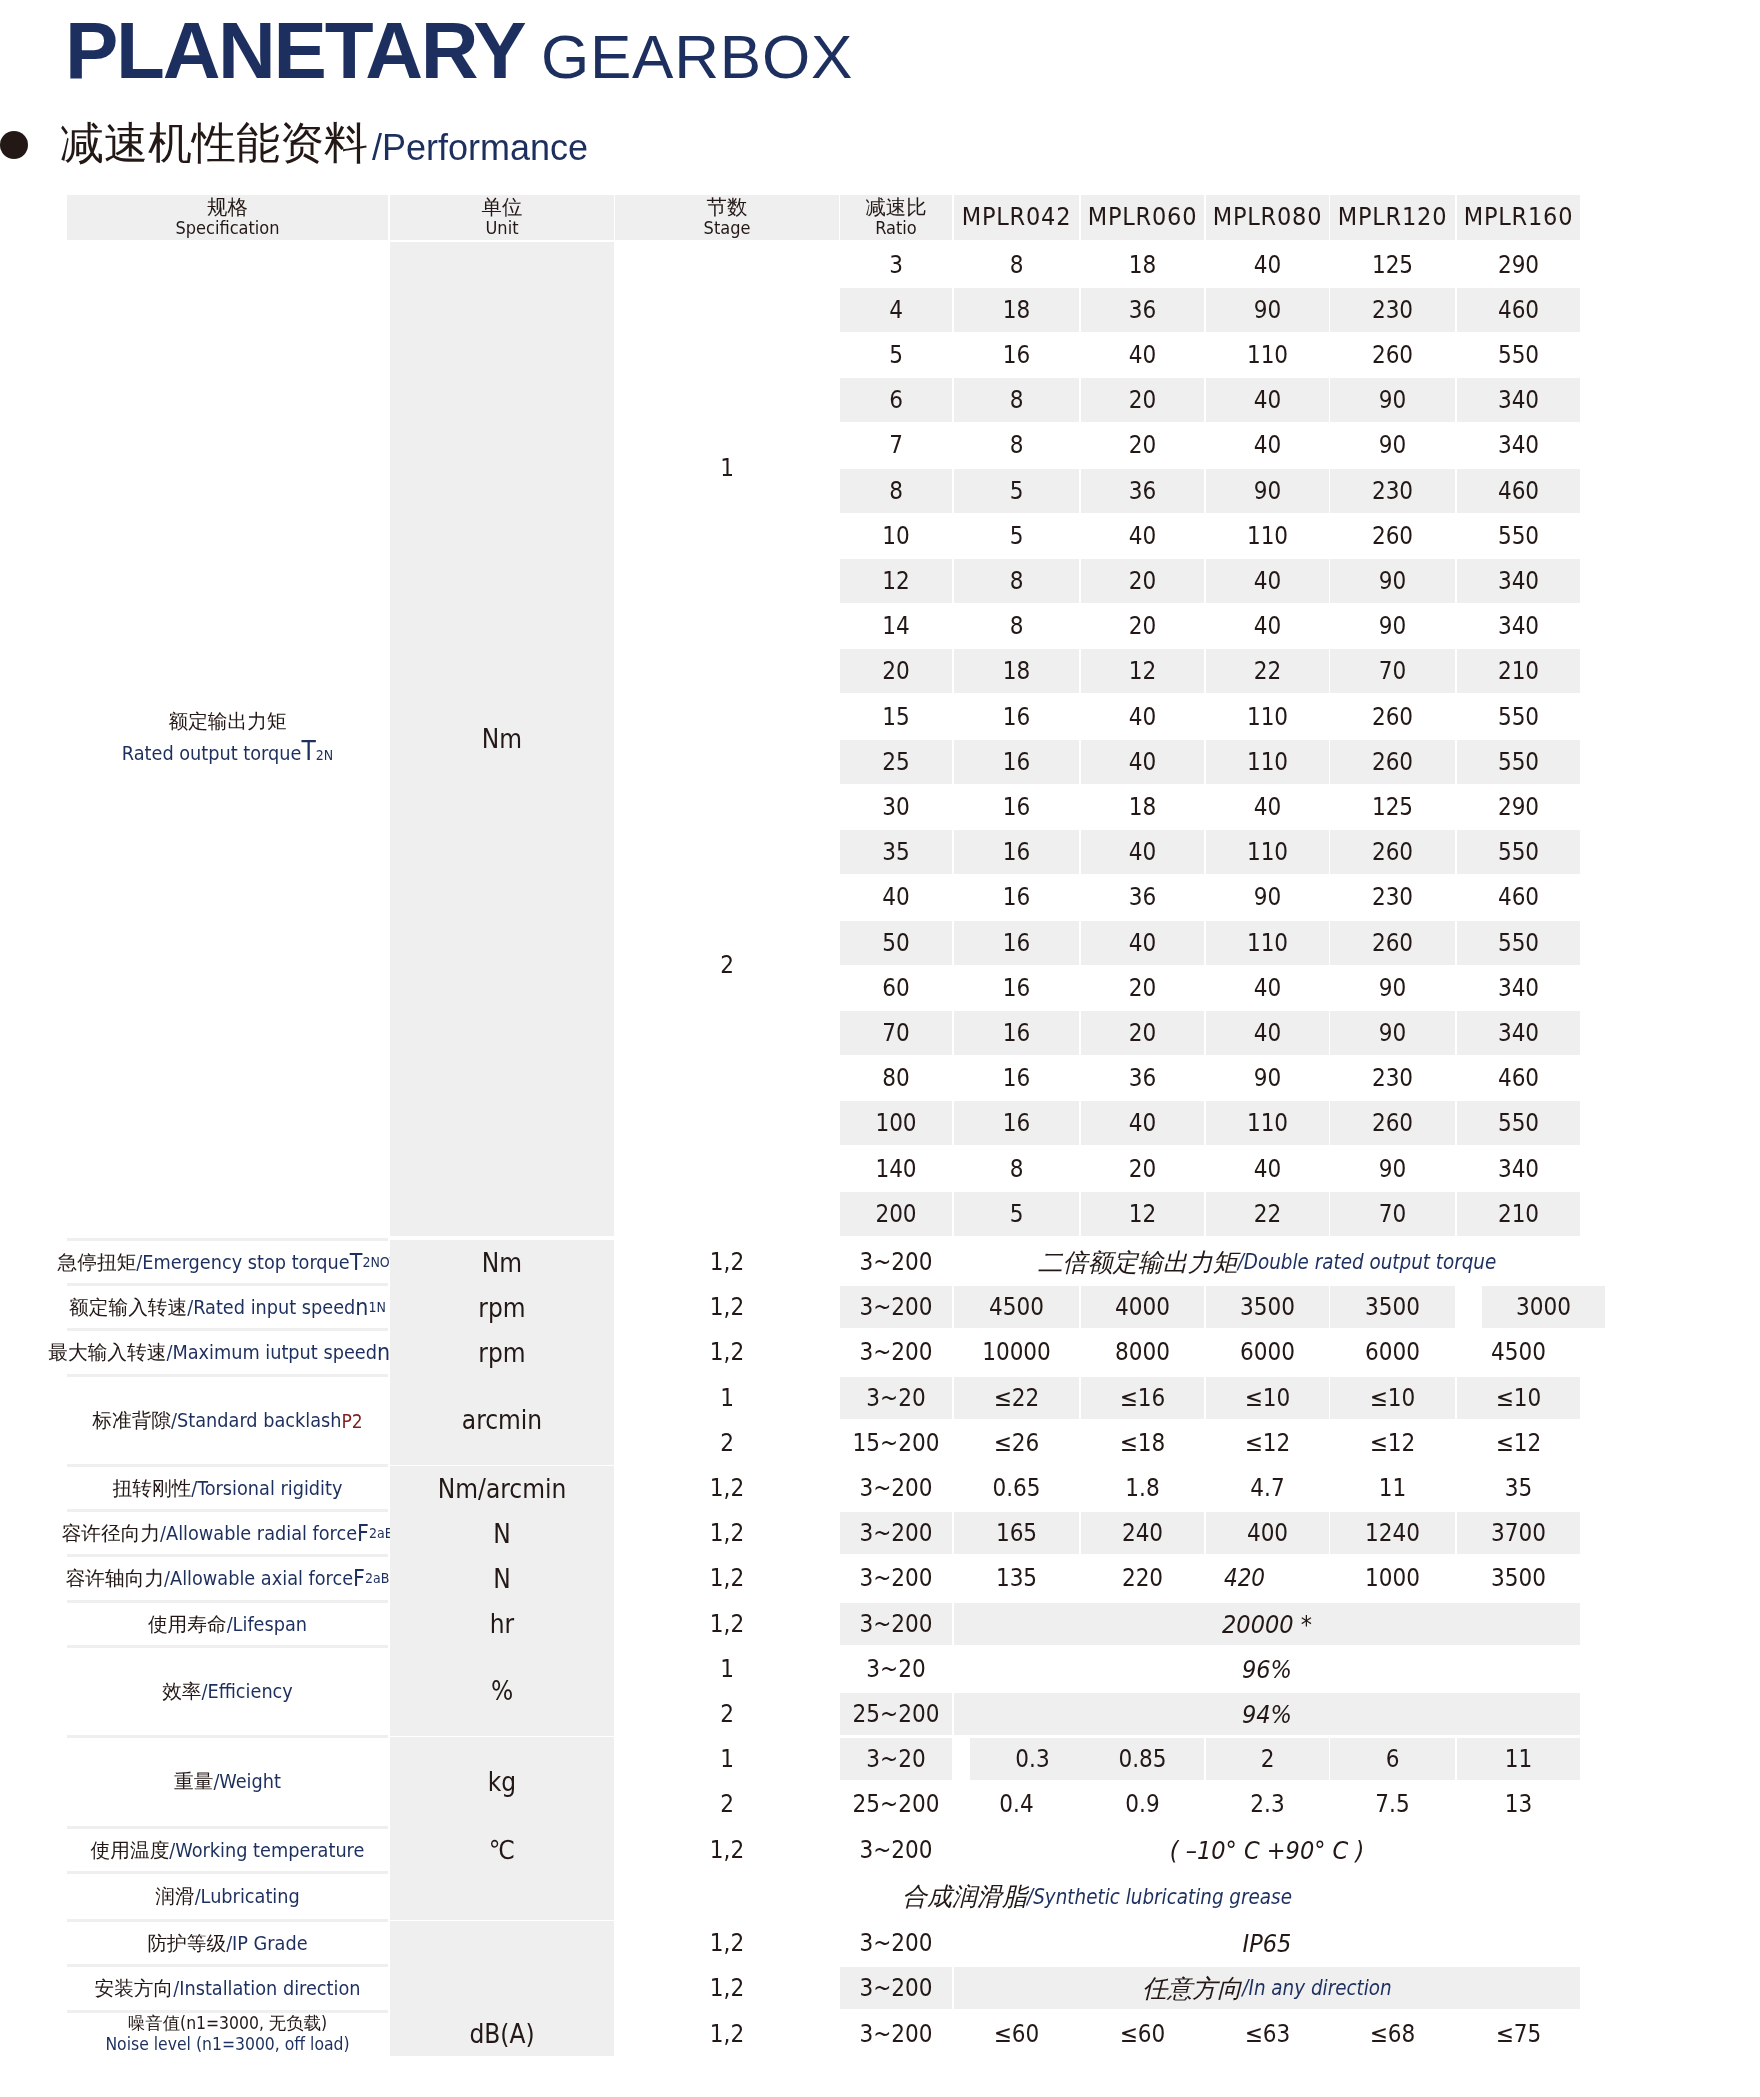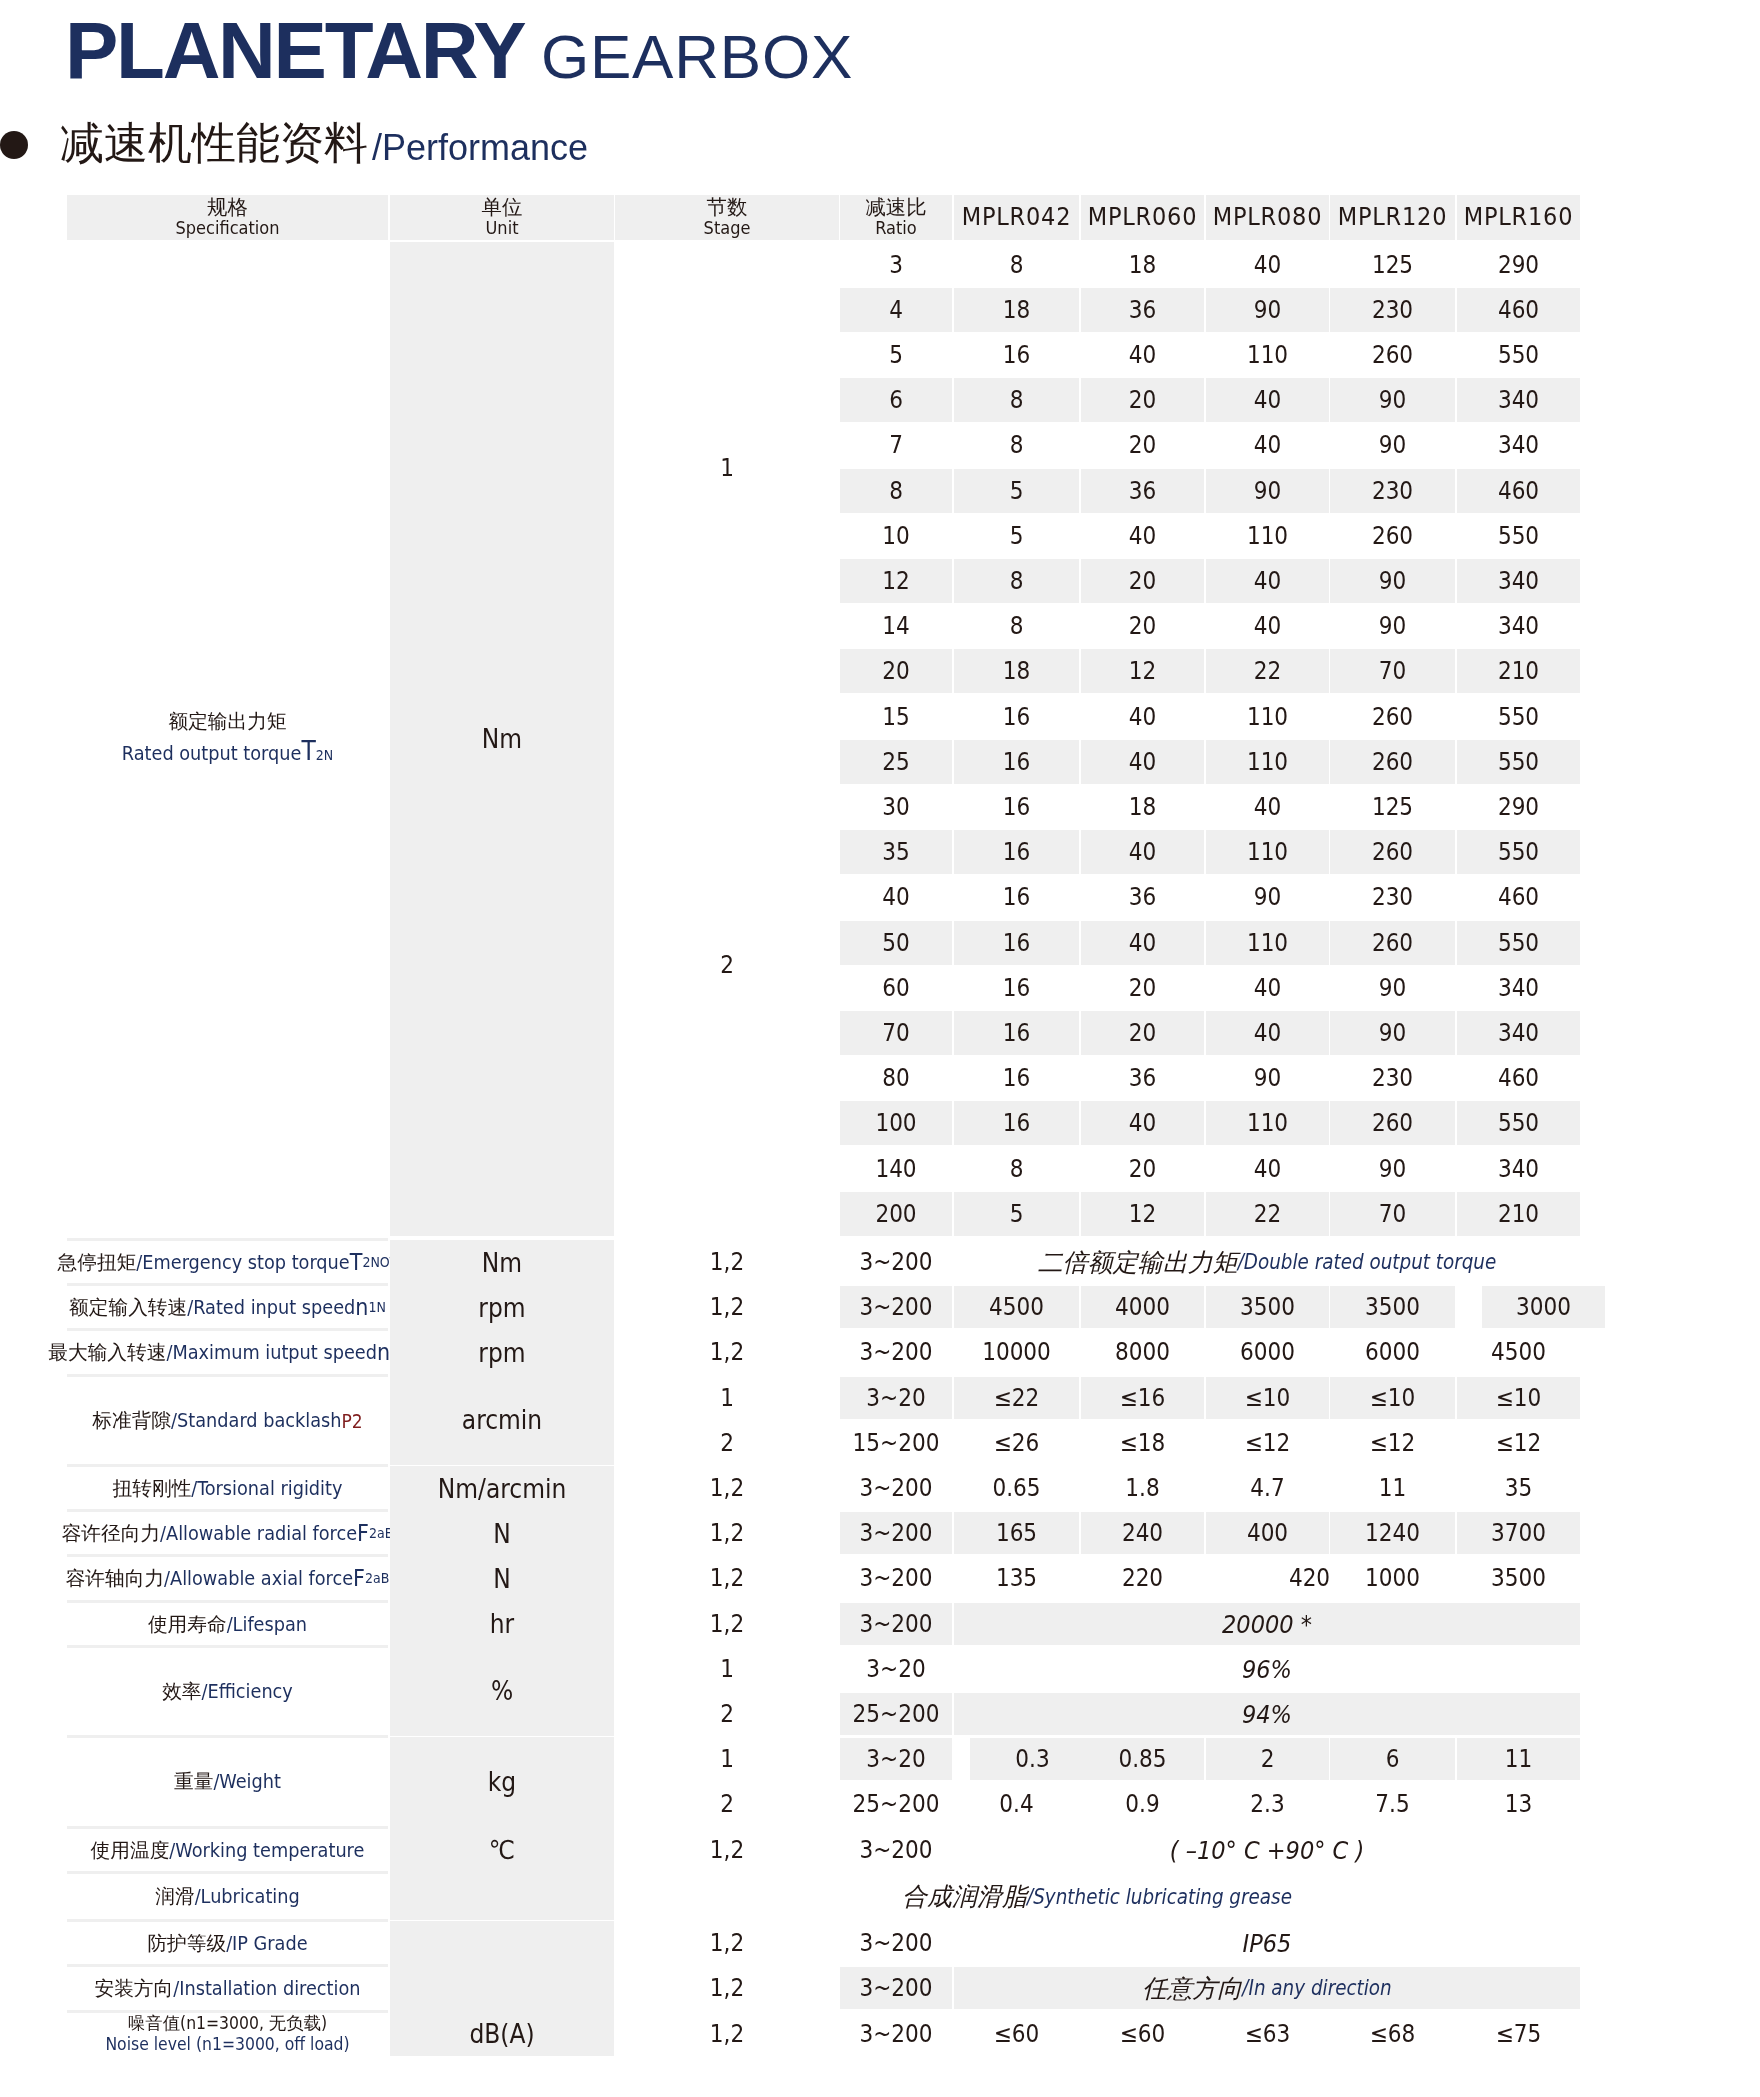--- a/index.html
+++ b/index.html
@@ -300,21 +300,21 @@
       <span class="en">/Allowable axial force</span>
       <span style="color: rgb(29, 47, 94); font-size: 23px;">F</span>
       <span class="sub" style="color: rgb(29, 47, 94);">2aB</span>
     </div>
     <div style="position: absolute; height: 3px; background: rgb(239, 239, 239); left: 67px; width: 321px; top: 1554px;"></div>
     <div class="cell g unit" style="left: 390px; width: 224px; top: 1556px; height: 45px;">N</div>
     <div class="cell big" style="left: 615px; width: 224px; top: 1557px; height: 42px;">1,2</div>
     <div class="cell  big" style="left: 840px; width: 112px; top: 1557px; height: 42px;">3~200</div>
     <div class="cell  big" style="left: 954px; width: 125px; top: 1557px; height: 42px;">135</div>
     <div class="cell  big" style="left: 1081px; width: 123px; top: 1557px; height: 42px;">220</div>
-    <div class="cell  big" style="left: 1248px; width: 123px; top: 1557px; height: 42px;">420</div>
+    <div class="cell  big" style="left: 1183px; width: 123px; top: 1557px; height: 42px; font-style: italic;">420</div>
     <div class="cell  big" style="left: 1330px; width: 125px; top: 1557px; height: 42px;">1000</div>
     <div class="cell  big" style="left: 1457px; width: 123px; top: 1557px; height: 42px;">3500</div>
     <div class="cell spec-inline" style="left: 67px; width: 321px; top: 1603px; height: 42px;">
       <span class="zh">使用寿命</span>
       <span class="en">/Lifespan</span>
     </div>
     <div style="position: absolute; height: 3px; background: rgb(239, 239, 239); left: 67px; width: 321px; top: 1600px;"></div>
     <div class="cell g unit" style="left: 390px; width: 224px; top: 1601px; height: 45px;">hr</div>
     <div class="cell big" style="left: 615px; width: 224px; top: 1603px; height: 42px;">1,2</div>
     <div class="cell g big" style="left: 840px; width: 112px; top: 1603px; height: 42px;">3~200</div>

